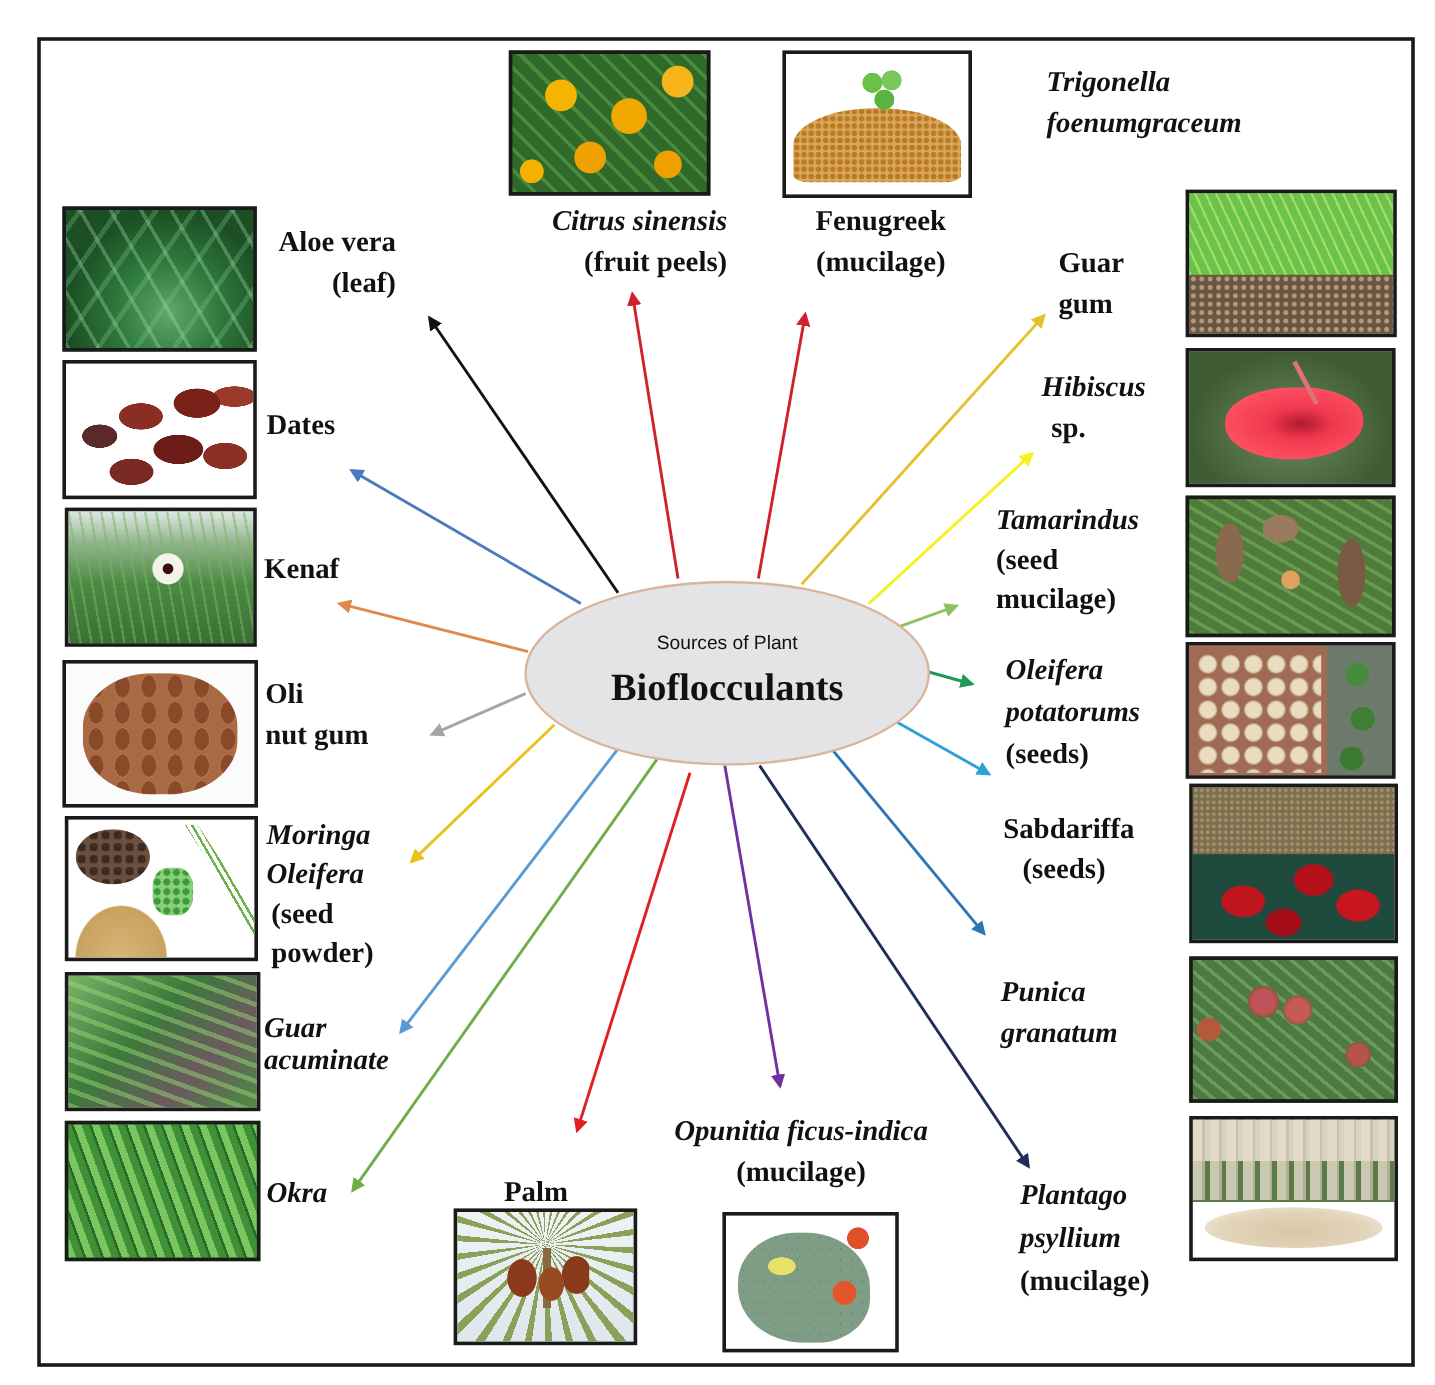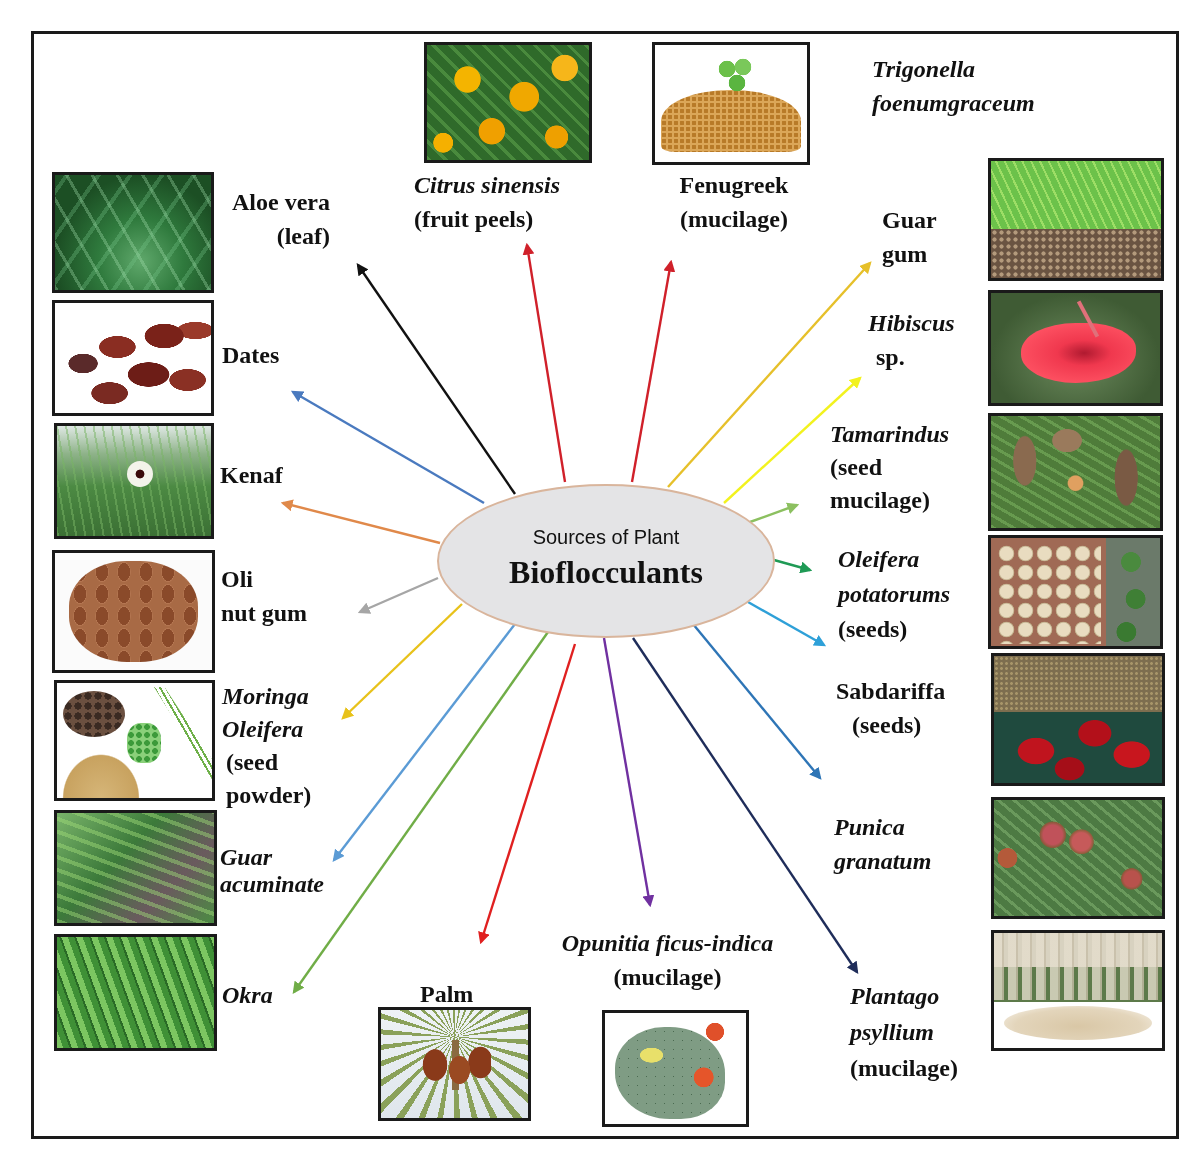--- a/index.html
+++ b/index.html
@@ -5,21 +5,21 @@
   html,body{margin:0;padding:0;background:#ffffff;}
   body{width:1196px;height:1154px;position:relative;overflow:hidden;font-family:"Liberation Serif","DejaVu Serif",serif;}
   .frame{position:absolute;left:31px;top:31px;width:1142px;height:1102px;border:3px solid #1a1a1a;background:#fff;box-sizing:content-box;}
   svg.arrows{position:absolute;left:0;top:0;}
   .pic{position:absolute;border:3px solid #1a1a1a;box-sizing:border-box;overflow:hidden;}
   .lbl{position:absolute;font-weight:bold;color:#111;font-size:24px;line-height:34px;white-space:nowrap;}
   .lbl span{display:block;}
   .it{font-style:italic;}
   .center-ellipse{position:absolute;left:437px;top:484px;width:338px;height:154px;border-radius:50%;background:#e4e4e6;border:2px solid #d9b59c;box-sizing:border-box;}
   .center-text{position:absolute;left:437px;top:520px;width:338px;text-align:center;color:#111;}
-  .center-text .l1{font-family:"Liberation Sans","DejaVu Sans",sans-serif;font-size:20px;line-height:34px;}
+  .center-text .l1{font-family:"Liberation Sans","DejaVu Sans",sans-serif;font-size:16px;line-height:34px;}
   .center-text .l2{font-family:"Liberation Serif",serif;font-weight:bold;font-size:32px;line-height:36px;}
   
   .aloe{background:radial-gradient(ellipse at 55% 75%,#5fa86b 0,#2f7a3d 35%,#1c4f24 70%),#2f6b38;}
   .aloe::before{content:"";position:absolute;inset:0;background:repeating-linear-gradient(60deg,rgba(160,220,170,.35) 0 3px,transparent 3px 22px),repeating-linear-gradient(-55deg,rgba(120,200,140,.3) 0 4px,transparent 4px 26px);}
   .dates{background:#fff;}
   .dates::before{content:"";position:absolute;inset:0;background:radial-gradient(ellipse 30px 18px at 40% 40%,#8a2d22 0 60%,transparent 62%),radial-gradient(ellipse 32px 20px at 70% 30%,#7a2219 0 60%,transparent 62%),radial-gradient(ellipse 34px 20px at 60% 65%,#6d1d17 0 60%,transparent 62%),radial-gradient(ellipse 30px 18px at 85% 70%,#8a3024 0 60%,transparent 62%),radial-gradient(ellipse 24px 16px at 18% 55%,#5a2a2a 0 60%,transparent 62%),radial-gradient(ellipse 30px 18px at 35% 82%,#7a2a22 0 60%,transparent 62%),radial-gradient(ellipse 30px 14px at 90% 25%,#9a3a2a 0 60%,transparent 62%);}
   .kenaf{background:linear-gradient(#dfe8e4 0,#8fb38a 25%,#4c8a43 55%,#3b7034 100%);}
   .kenaf::before{content:"";position:absolute;inset:0;background:repeating-linear-gradient(80deg,rgba(120,180,100,.5) 0 2px,transparent 2px 9px);}
   .kenaf::after{content:"";position:absolute;left:70px;top:35px;width:26px;height:26px;border-radius:50%;background:radial-gradient(circle,#3a0a0a 0 22%,#f3f3ea 26% 100%);}
   .olinut{background:#fbfbfb;}
@@ -141,21 +141,21 @@
   <span>Guar</span>
   <span>acuminate</span>
 </div>
 
 <div class="pic okra" style="left:54px;top:934px;width:163px;height:117px;"></div>
 <div class="lbl it" style="left:222px;top:978px;">
   <span>Okra</span>
 </div>
 
 <div class="pic citrus" style="left:424px;top:42px;width:168px;height:121px;"></div>
-<div class="lbl" style="left:414px;top:168px;text-align:left;width:192px;font-family:Liberation Serif, serif;">
+<div class="lbl" style="left:414px;top:168px;text-align:right;width:192px;font-family:Liberation Serif, serif;">
   <span class="it">Citrus sinensis</span>
   <span>(fruit peels)</span>
 </div>
 
 <div class="pic fenugreek" style="left:652px;top:42px;width:158px;height:123px;"></div>
 <div class="lbl it" style="left:824px;top:52px;margin-left:48px;">
   <span>Trigonella</span>
   <span>foenumgraceum</span>
 </div>
 <div class="lbl" style="left:660px;top:168px;text-align:center;width:148px;">

